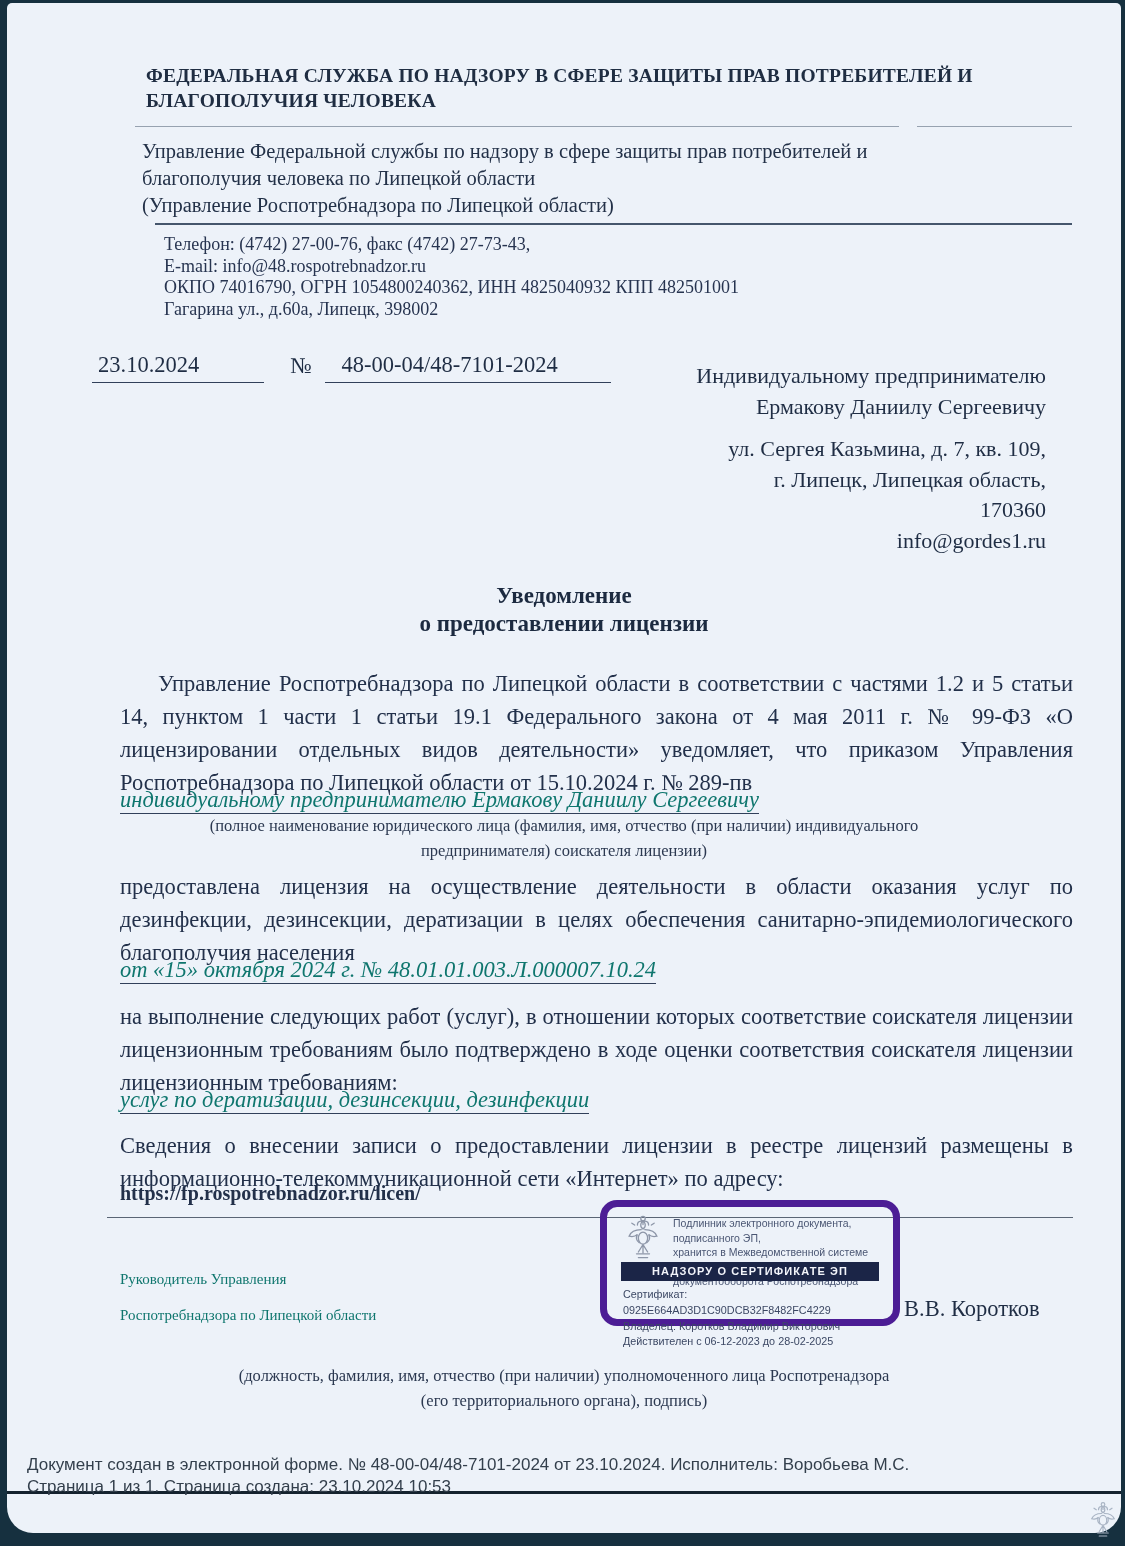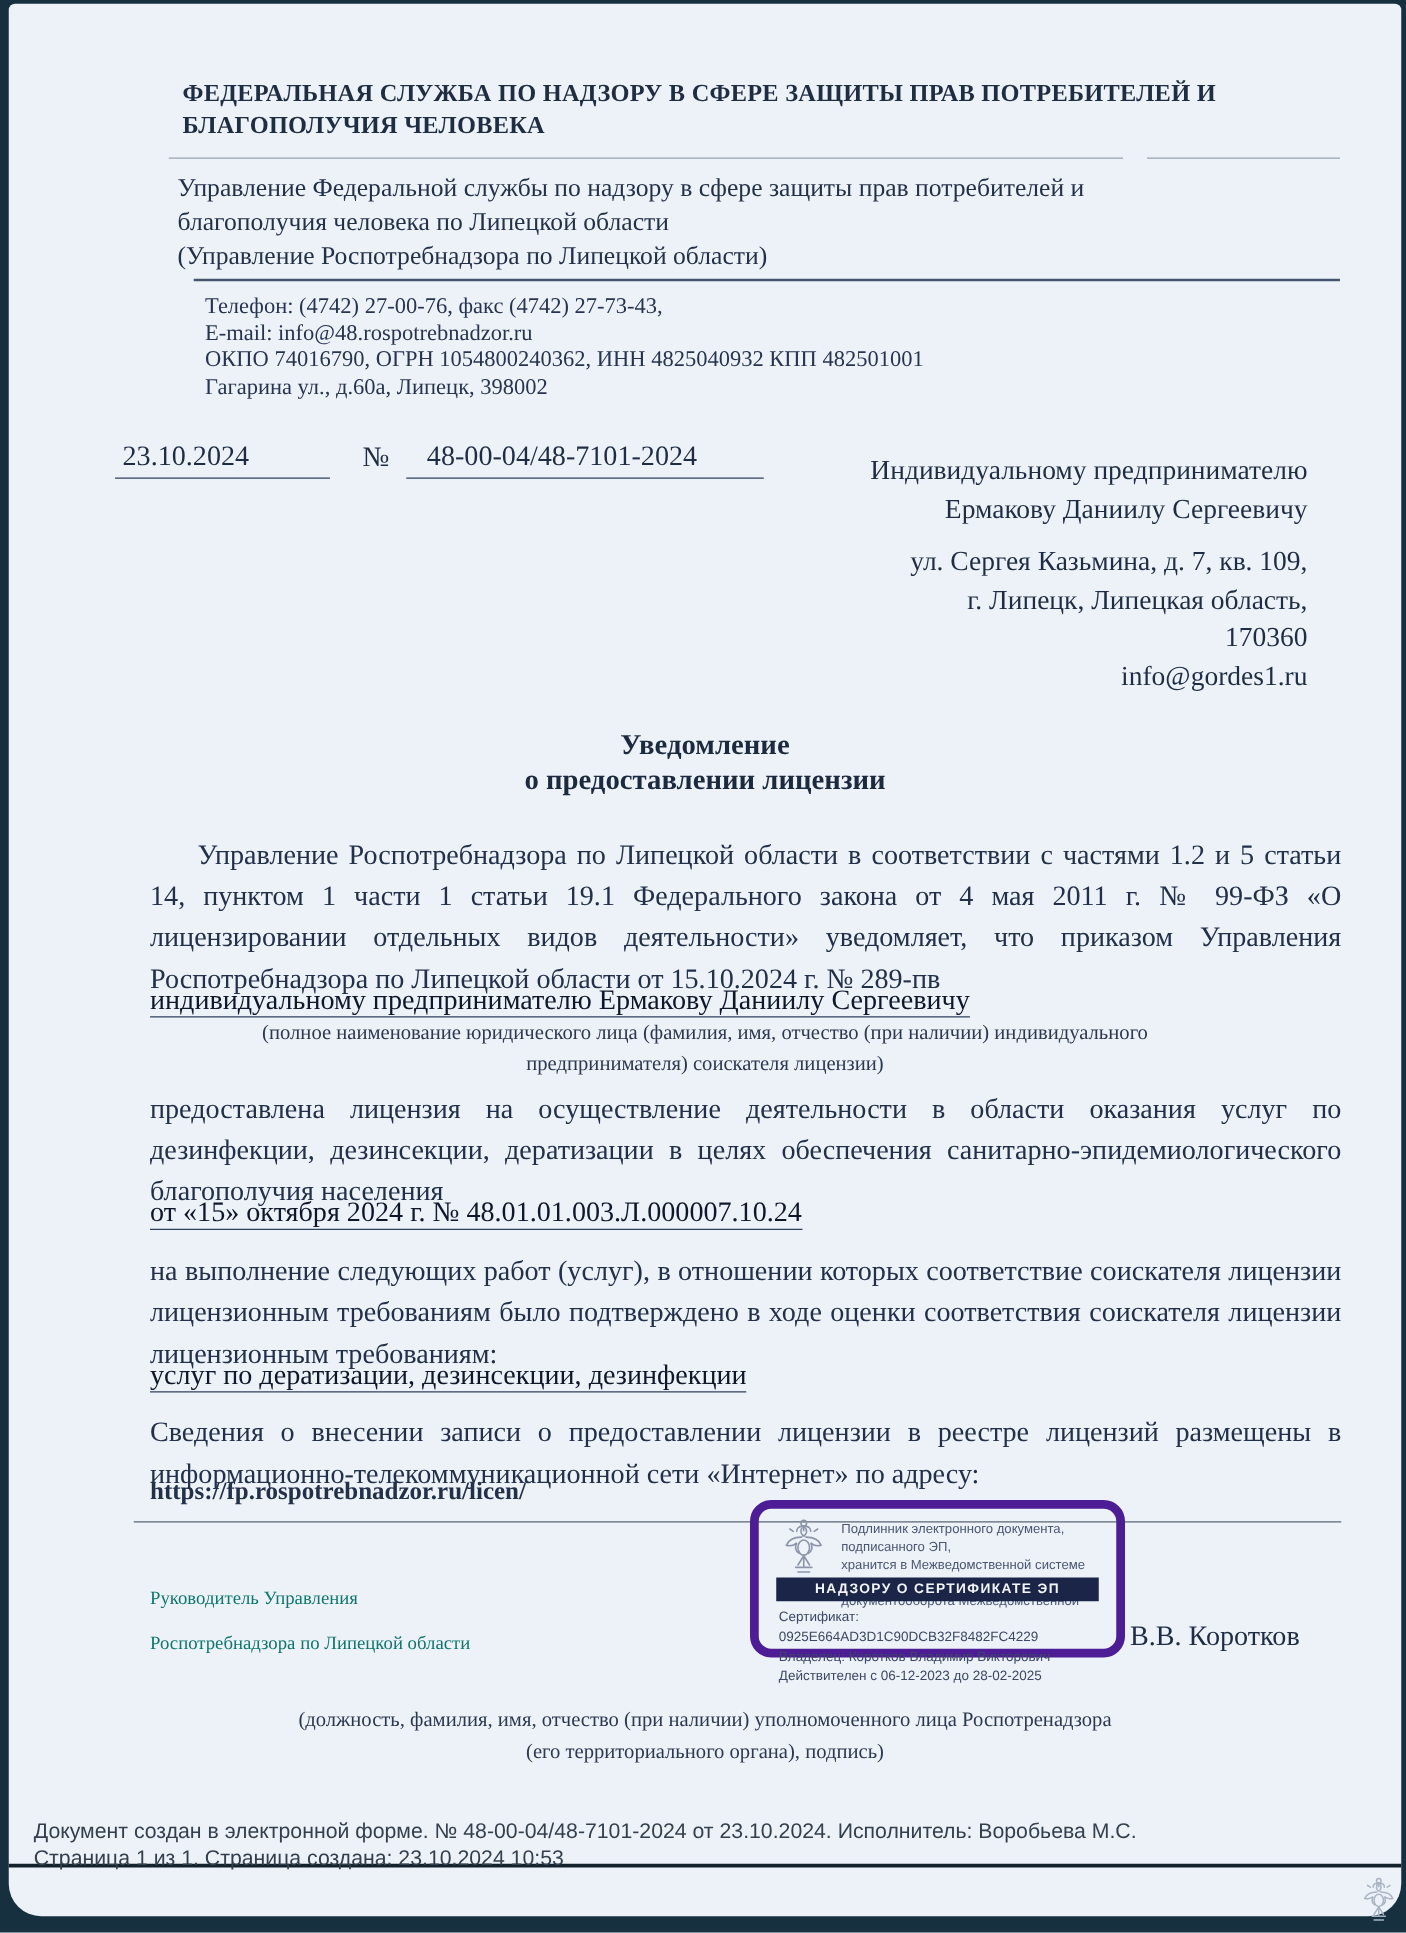--- a/index.html
+++ b/index.html
@@ -71,21 +71,21 @@
     font-weight: bold; font-size: 23px; line-height: 28px; color: #1c2a40;
   }
 
   
   .para {
     left: 113px; width: 953px; font-size: 22.5px; line-height: 33px;
     text-align: justify; color: #22304a;
   }
   .p1 { top: 664px; text-indent: 38px; }
   .uline {
-    left: 113px; width: 953px; font-size: 22.5px; line-height: 33px; color: #0f172a;
+    left: 113px; width: 953px; font-size: 22.5px; line-height: 33px; color: #0f766e; font-style: italic;
   }
   .uline span { border-bottom: 1.6px solid #31405a; padding-bottom: 1px; }
   .u1 { top: 780px; }
   .small-cap {
     left: 0; width: 100%; text-align: center;
     font-size: 16.5px; line-height: 25px; color: #2b3850;
   }
   .cap1 { top: 810px; }
   .p2 { top: 867px; }
   .u2 { top: 950px; }
@@ -202,21 +202,21 @@
       <path d="M15 13 l-3 -2 M33 13 l3 -2"></path>
       <path d="M22 18 c-6 0 -11 2 -13 7 c4 1 7 0 9 -2 c-2 4 -1 7 2 9"></path>
       <path d="M26 18 c6 0 11 2 13 7 c-4 1 -7 0 -9 -2 c2 4 1 7 -2 9"></path>
       <ellipse cx="24" cy="27" rx="5" ry="6.5"></ellipse>
       <path d="M24 34 l-5 8 M24 34 l5 8 M24 34 v9"></path>
       <path d="M17 44 h14 M19 48 h10"></path>
     </svg>
     <div class="abs stamp-toptext sans">
       <div>Подлинник электронного документа, подписанного ЭП,</div>
       <div>хранится в Межведомственной системе электронного</div>
-      <div>документооборота Межведомственной</div>
+      <div>документооборота Роспотребнадзора</div>
     </div>
     <div class="abs stamp-bar sans">НАДЗОРУ О СЕРТИФИКАТЕ ЭП</div>
     <div class="abs stamp-lines sans">
       <div>Сертификат: 0925E664AD3D1C90DCB32F8482FC4229</div>
       <div>Владелец: Коротков Владимир Викторович</div>
       <div>Действителен с 06-12-2023 до 28-02-2025</div>
     </div>
   </div>
 
   <div class="abs sig-position">

